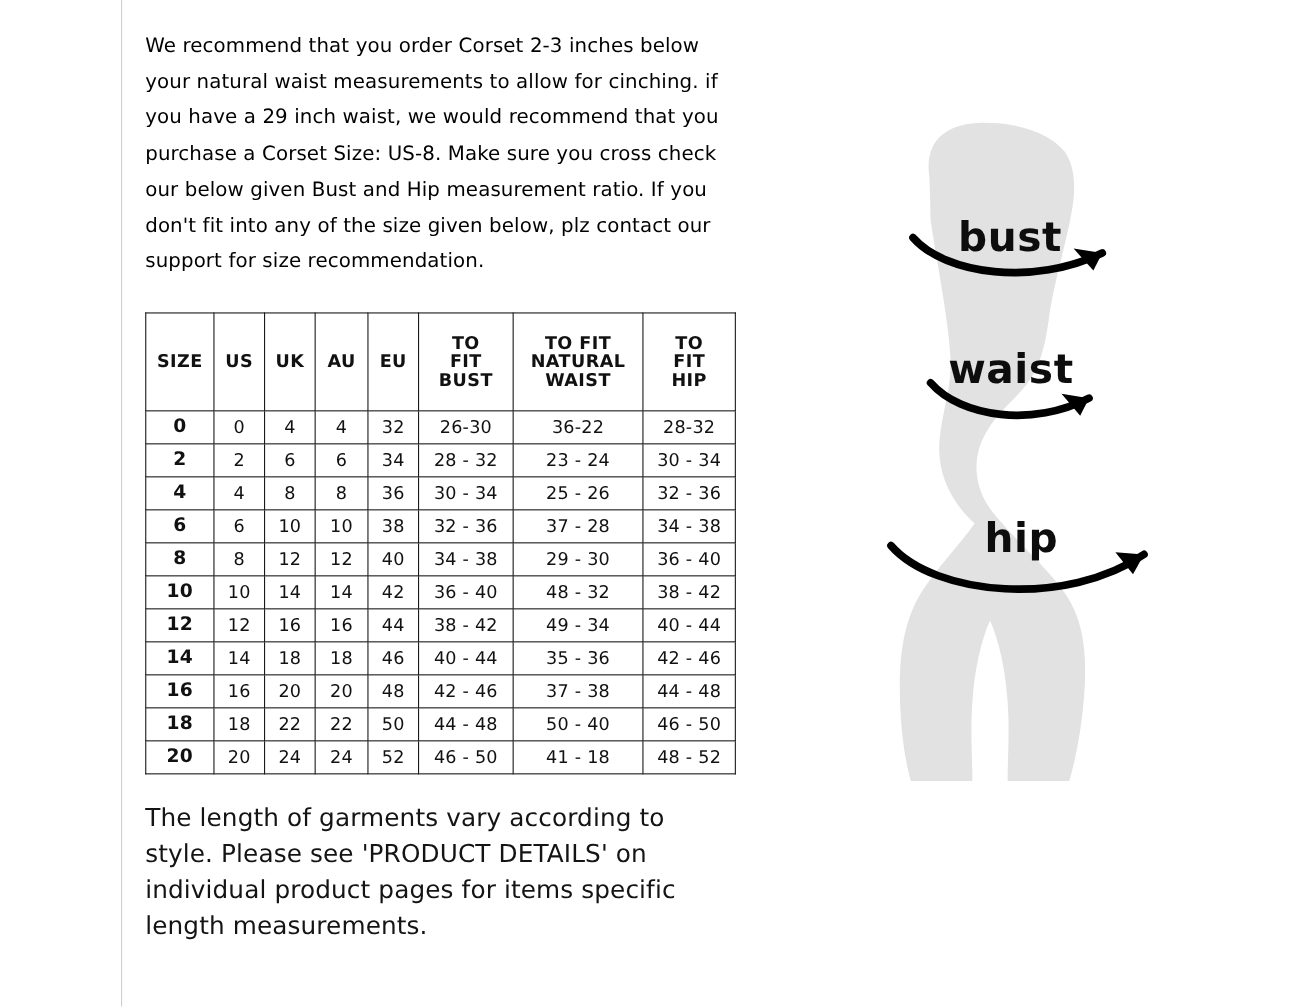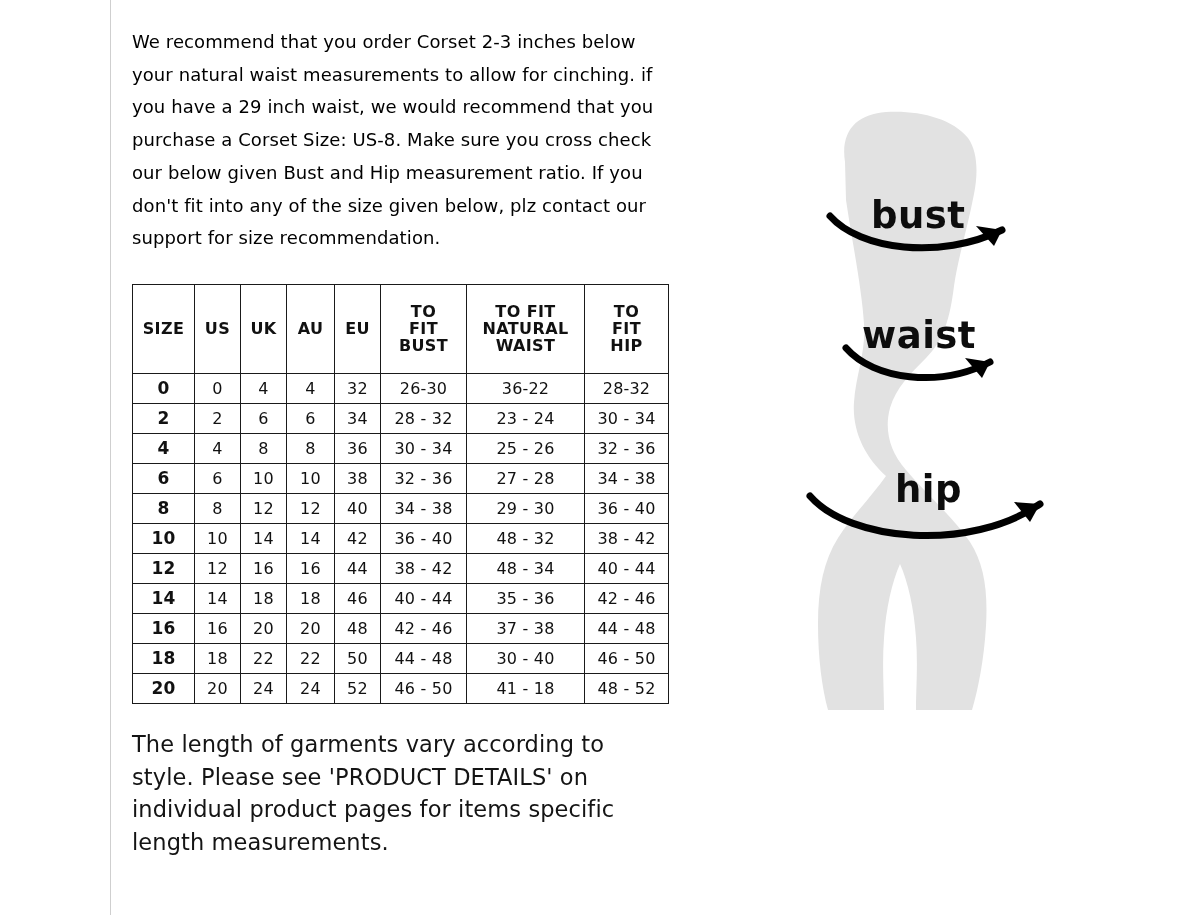--- a/index.html
+++ b/index.html
@@ -201,21 +201,21 @@
           <td>25 - 26</td>
           <td>32 - 36</td>
         </tr>
         <tr>
           <td class="size-col">6</td>
           <td>6</td>
           <td>10</td>
           <td>10</td>
           <td>38</td>
           <td>32 - 36</td>
-          <td>27 - 28</td>
+          <td>37 - 28</td>
           <td>34 - 38</td>
         </tr>
         <tr>
           <td class="size-col">8</td>
           <td>8</td>
           <td>12</td>
           <td>12</td>
           <td>40</td>
           <td>34 - 38</td>
           <td>29 - 30</td>
@@ -231,21 +231,21 @@
           <td>48 - 32</td>
           <td>38 - 42</td>
         </tr>
         <tr>
           <td class="size-col">12</td>
           <td>12</td>
           <td>16</td>
           <td>16</td>
           <td>44</td>
           <td>38 - 42</td>
-          <td>48 - 34</td>
+          <td>49 - 34</td>
           <td>40 - 44</td>
         </tr>
         <tr>
           <td class="size-col">14</td>
           <td>14</td>
           <td>18</td>
           <td>18</td>
           <td>46</td>
           <td>40 - 44</td>
           <td>35 - 36</td>
@@ -261,21 +261,21 @@
           <td>37 - 38</td>
           <td>44 - 48</td>
         </tr>
         <tr>
           <td class="size-col">18</td>
           <td>18</td>
           <td>22</td>
           <td>22</td>
           <td>50</td>
           <td>44 - 48</td>
-          <td>30 - 40</td>
+          <td>50 - 40</td>
           <td>46 - 50</td>
         </tr>
         <tr>
           <td class="size-col">20</td>
           <td>20</td>
           <td>24</td>
           <td>24</td>
           <td>52</td>
           <td>46 - 50</td>
           <td>41 - 18</td>

